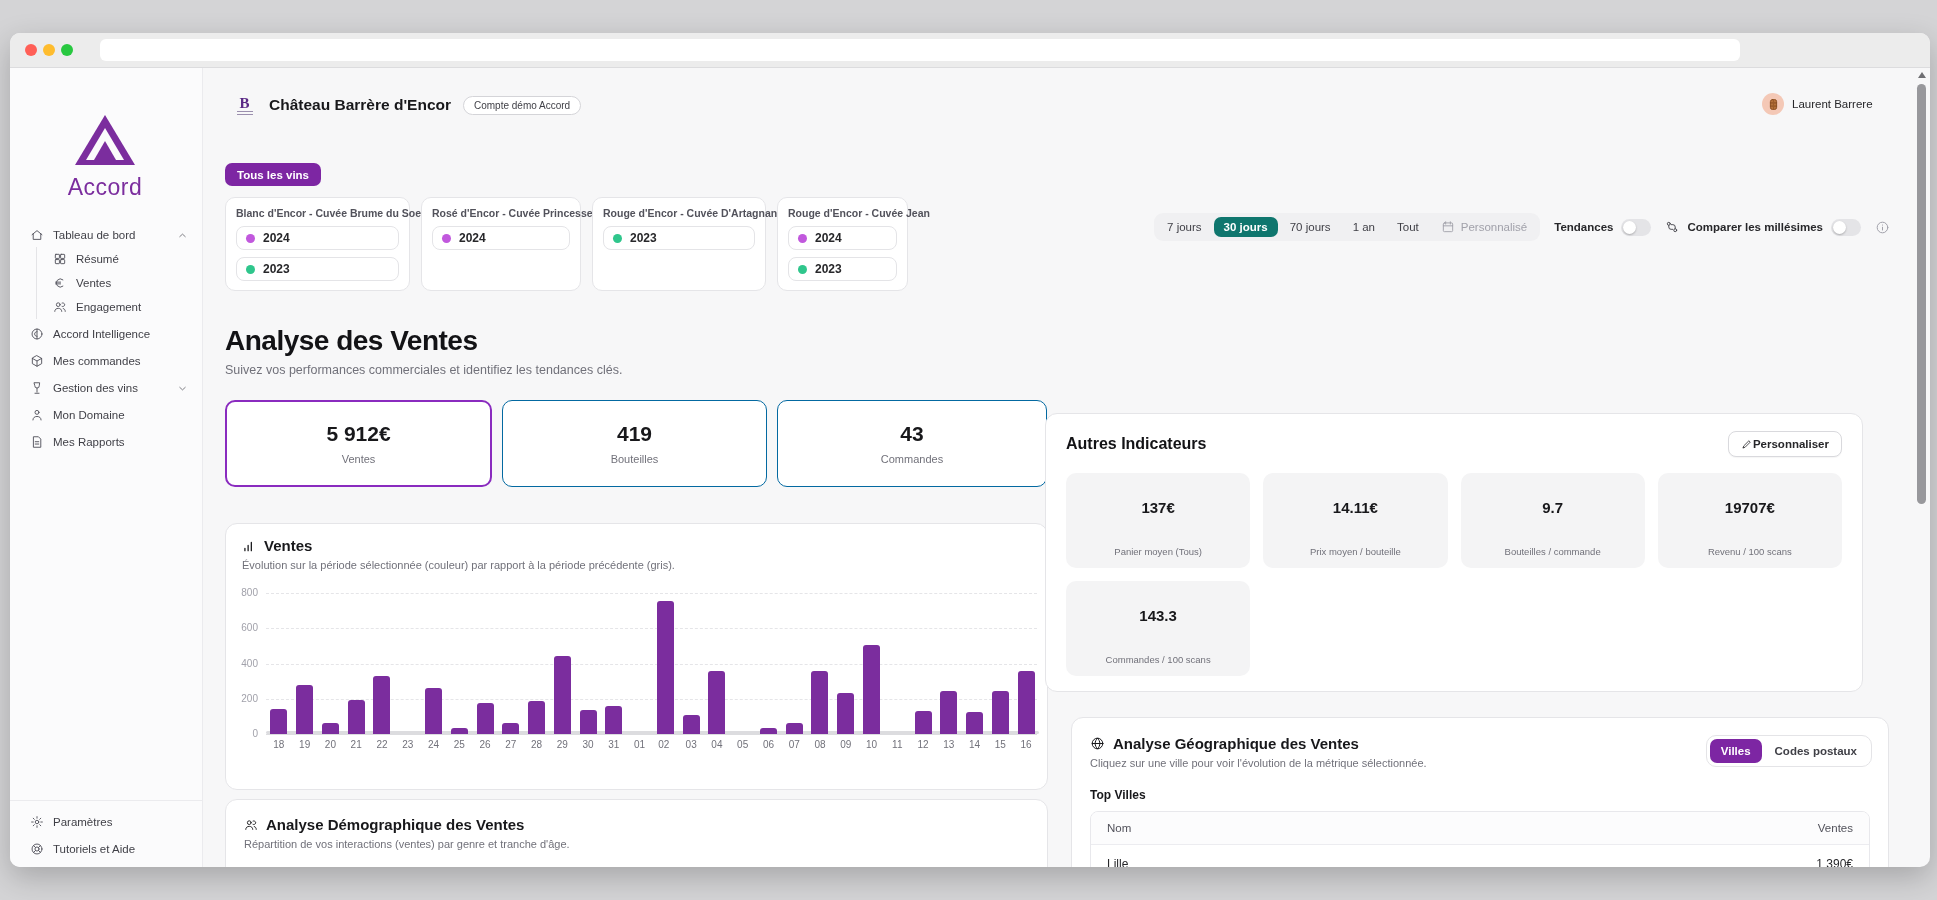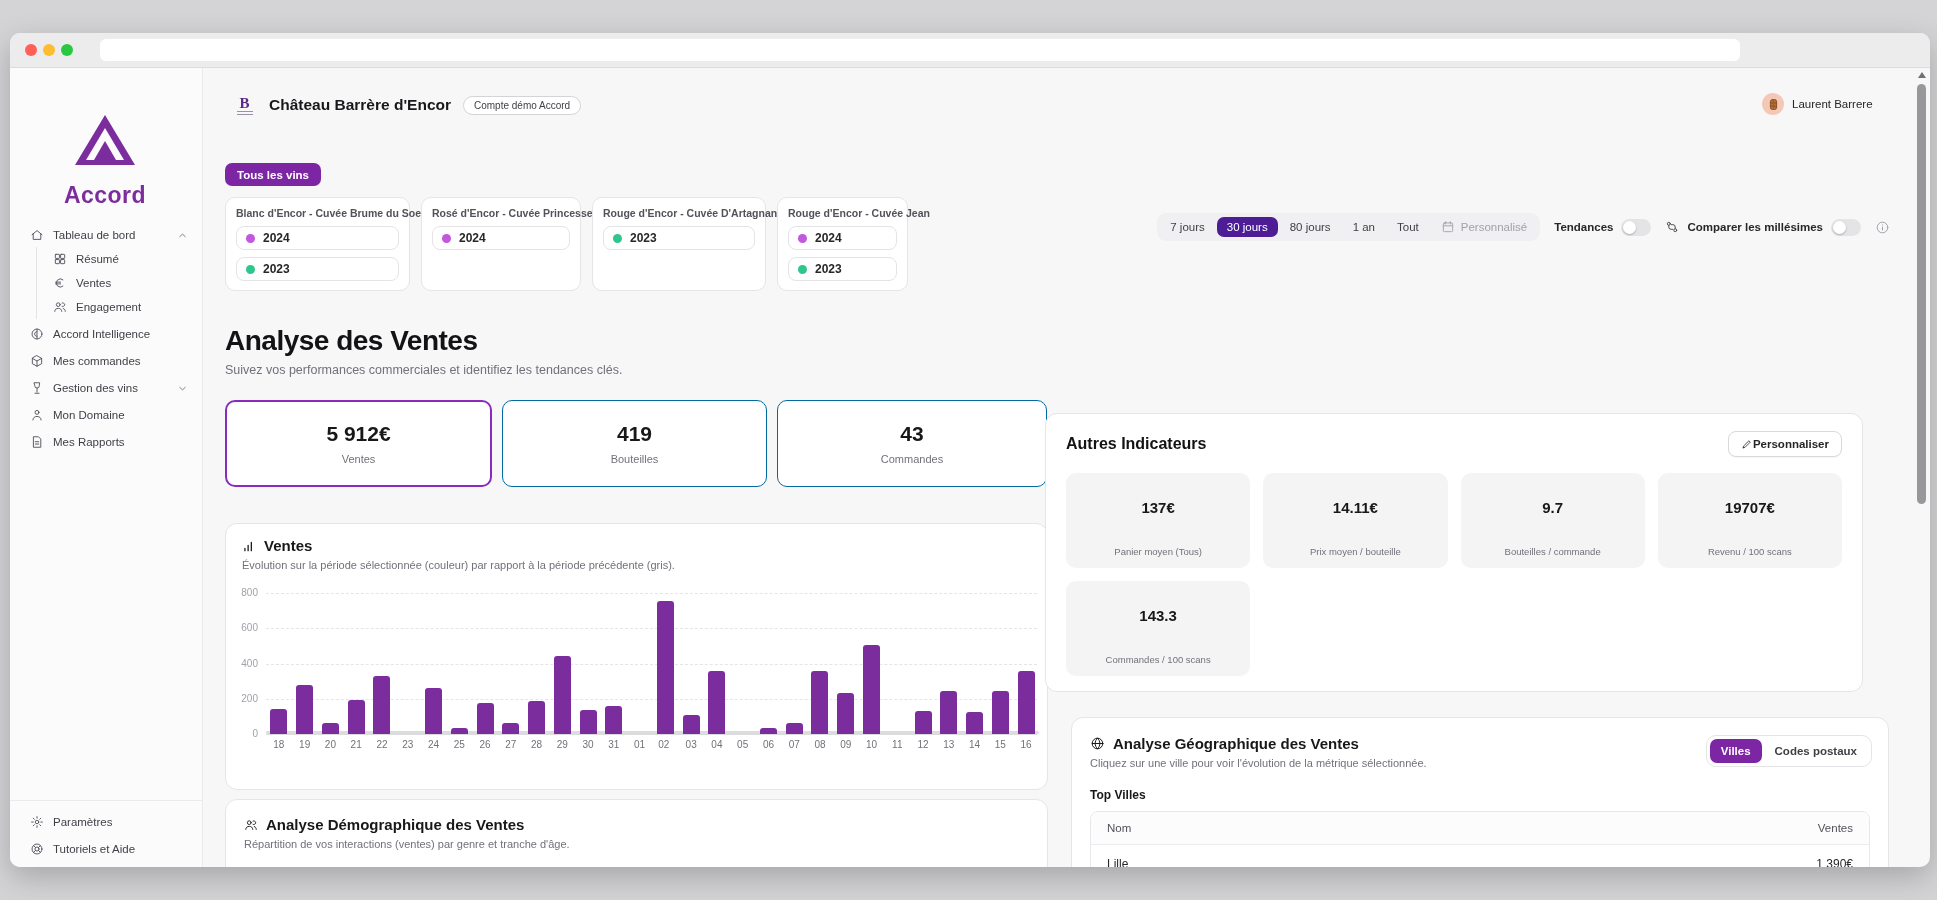--- a/index.html
+++ b/index.html
@@ -7,21 +7,21 @@
   .window{position:absolute;left:10px;top:33px;width:1920px;height:834px;background:#f7f7f8;border-radius:10px;overflow:hidden;box-shadow:0 10px 30px rgba(0,0,0,.22)}
   
   .chrome{position:absolute;left:0;top:0;right:0;height:34px;background:#ececec;border-bottom:1px solid #dcdcde}
   .tl{position:absolute;top:11px;width:12px;height:12px;border-radius:50%}
   .tl.red{left:15px;background:#ff5f57}.tl.yel{left:33px;background:#febc2e}.tl.grn{left:51px;background:#28c840}
   .addr{position:absolute;left:90px;top:6px;width:1640px;height:22px;background:#fff;border-radius:6px}
   
   .sidebar{position:absolute;left:0;top:35px;bottom:0;width:192px;background:#fbfbfc;border-right:1px solid #ebebee}
   .brand{position:absolute;left:30px;top:46px;width:130px;text-align:center}
   .brand svg{width:62px;height:52px;display:block;margin:0 auto}
-  .brand-name{font-size:23px;font-weight:bold;color:#7b2d9e;letter-spacing:.5px;margin-top:16px}
+  .brand-name{font-size:23px;font-weight:normal;color:#7b2d9e;letter-spacing:.5px;margin-top:8px}
   .nav{position:absolute;left:0;right:0;top:152px}
   .nav-item{display:flex;align-items:center;gap:9px;height:24px;padding:0 14px 0 20px;font-size:11.5px;color:#3f3f46;cursor:pointer;margin-top:3px}
   .nav-item .ic{color:#52525b}
   .nav-label{flex:1;white-space:nowrap}
   .nav-sub{margin-left:26px;border-left:1px solid #e4e4e7}
   .nav-sub .nav-item{padding-left:16px;margin-top:0}
   .chev{width:11px!important;height:11px!important;color:#71717a}
   .nav-footer{position:absolute;left:0;right:0;bottom:6px;border-top:1px solid #ebebee;padding-top:6px}
   
   .header-left{position:absolute;left:222px;top:56px;height:32px;display:flex;align-items:center;gap:12px}
@@ -36,21 +36,21 @@
   .all-wines{position:absolute;left:215px;top:130px;height:23px;padding:0 12px;background:#7d26a3;color:#fff;font-size:11.5px;font-weight:bold;border:none;border-radius:7px;display:flex;align-items:center;cursor:pointer}
   .wine-cards{position:absolute;left:215px;top:164px;display:flex;gap:11px}
   .wine-card{background:#fff;border:1px solid #e5e5e8;border-radius:10px;padding:9px 10px;height:94px;box-sizing:border-box}
   .wine-title{font-size:10.5px;font-weight:bold;color:#52525b;white-space:nowrap}
   .vintage{display:flex;align-items:center;gap:8px;border:1px solid #e4e4e7;border-radius:8px;padding:4px 9px;margin-top:7px;background:#fff;cursor:pointer}
   .dot{width:9px;height:9px;border-radius:50%}
   .vyear{font-size:12px;font-weight:bold;color:#27272a}
   .controls{position:absolute;top:179px;right:40px;height:30px;display:flex;align-items:center;gap:14px}
   .seg-group{display:flex;align-items:center;gap:2px;background:#f0f0f2;border-radius:9px;padding:3px}
   .pchip{display:flex;align-items:center;gap:6px;font-size:11.5px;color:#3f3f46;padding:4px 10px;border-radius:7px;cursor:pointer;white-space:nowrap}
-  .pchip.sel{background:#4c1d95;color:#fff;font-weight:normal}
+  .pchip.sel{background:#0f766e;color:#fff;font-weight:bold}
   .pchip.muted{color:#a1a1aa}
   .ctl-label{font-size:11.5px;font-weight:bold;color:#27272a;white-space:nowrap}
   .toggle{width:30px;height:17px;border-radius:9px;background:#e4e4e7;position:relative;cursor:pointer;flex:none}
   .knob{position:absolute;left:2px;top:2px;width:13px;height:13px;border-radius:50%;background:#fff;box-shadow:0 1px 2px rgba(0,0,0,.25)}
   .grp{display:flex;align-items:center;gap:8px}
   
   .h1{position:absolute;left:215px;top:292px;font-size:28px;font-weight:800;color:#131316;letter-spacing:-.5px}
   .h1sub{position:absolute;left:215px;top:330px;font-size:12.5px;color:#71717a}
   
   .stat-cards{position:absolute;left:215px;top:367px;display:flex;gap:10px}
@@ -278,21 +278,21 @@
 
   <div class="controls">
     <div class="seg-group" id="period-group">
         <div class="pchip">
           <span>7 jours</span>
         </div>
         <div class="pchip sel">
           <span>30 jours</span>
         </div>
         <div class="pchip">
-          <span>80 jours</span>
+          <span>70 jours</span>
         </div>
         <div class="pchip">
           <span>1 an</span>
         </div>
         <div class="pchip">
           <span>Tout</span>
         </div>
         <div class="pchip muted">
           <svg viewBox="0 0 24 24" class="ic">
             <rect x="4" y="5" width="16" height="15" rx="2"></rect>

